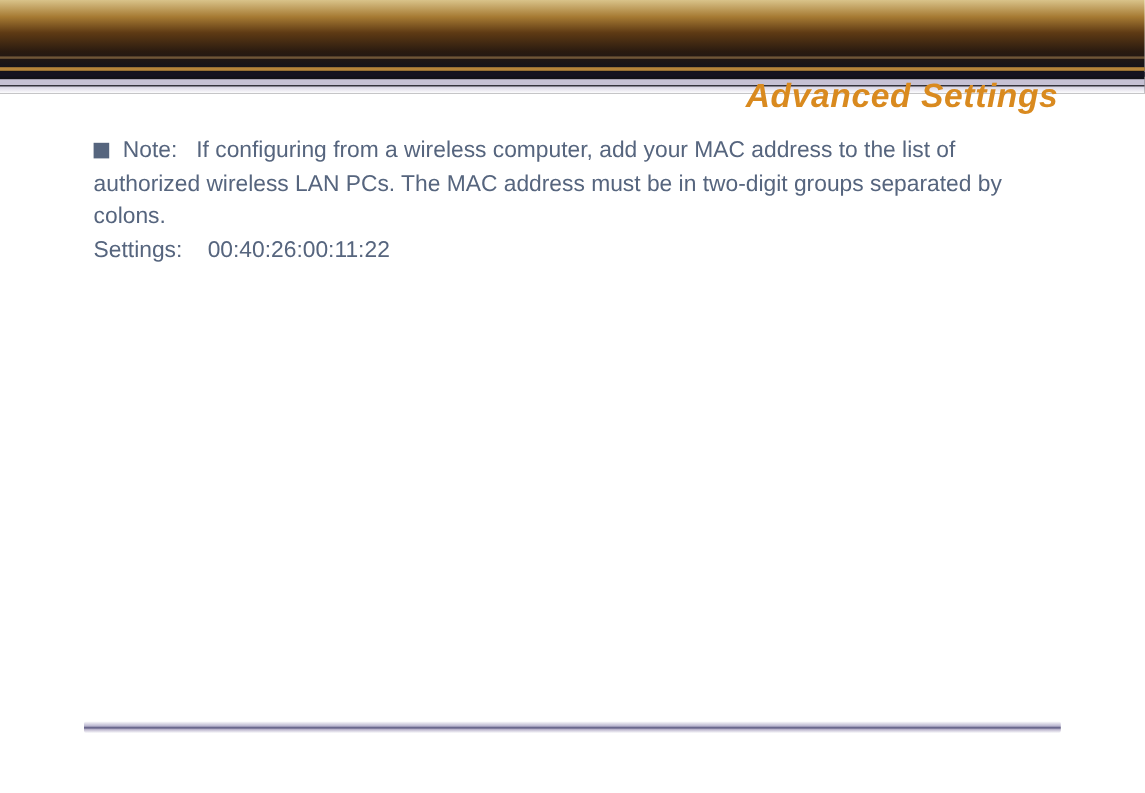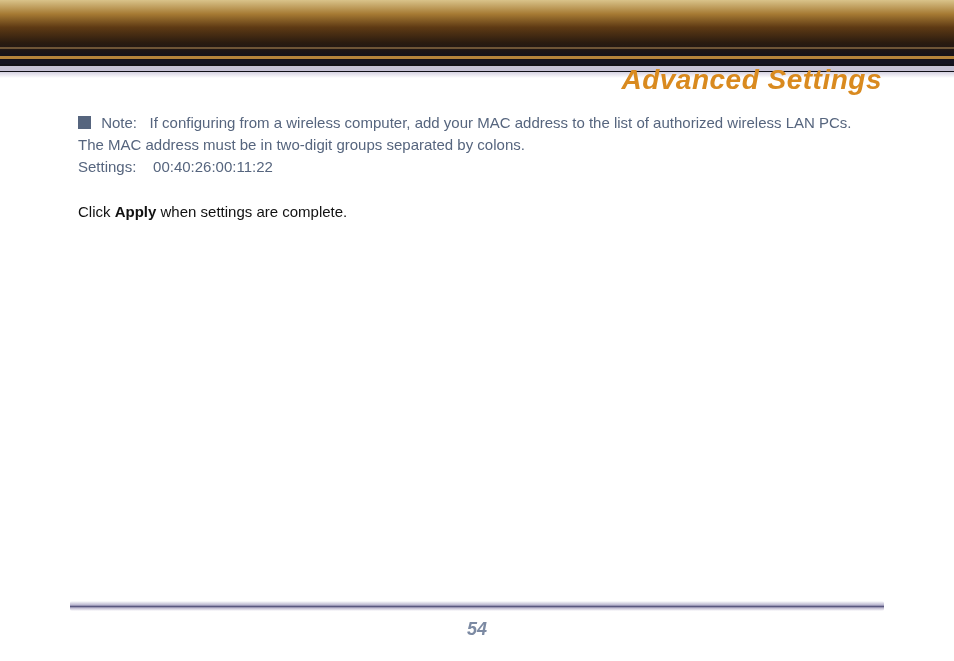--- a/index.html
+++ b/index.html
@@ -59,21 +59,21 @@
     font-weight: bold;
     font-style: italic;
     color: #d98a1f;
     letter-spacing: 0.5px;
     margin-top: 48px;
   }
 
   
   .content {
     padding: 34px 78px 0 78px;
-    font-size: 15px;
+    font-size: 19px;
     line-height: 1.45;
   }
   .note-block {
     color: #56657e;
     margin-bottom: 24px;
   }
   .note-bullet {
     display: inline-block;
     width: 13px; height: 13px;
     background: #56657e;
@@ -124,22 +124,18 @@
     <span class="note-bullet"></span>
     <span>Note:</span>
     <span>&nbsp;</span>
     <span>If configuring from a wireless computer, add your MAC address to the list of authorized wireless LAN PCs.  The MAC address must be in two-digit groups separated by colons.</span>
     <br>
     <span>Settings:</span>
     <span>&nbsp;&nbsp;</span>
     <span>00:40:26:00:11:22</span>
   </div>
 
-  <div class="apply-line">
-    <span>Click </span><b>Apply</b><span> when settings are complete.</span>
-  </div>
 
 </div>
 
 <div class="bottom-area">
   <div class="bottom-rule"></div>
-  <div class="page-number">54</div>
 </div>
 
 </body></html>

